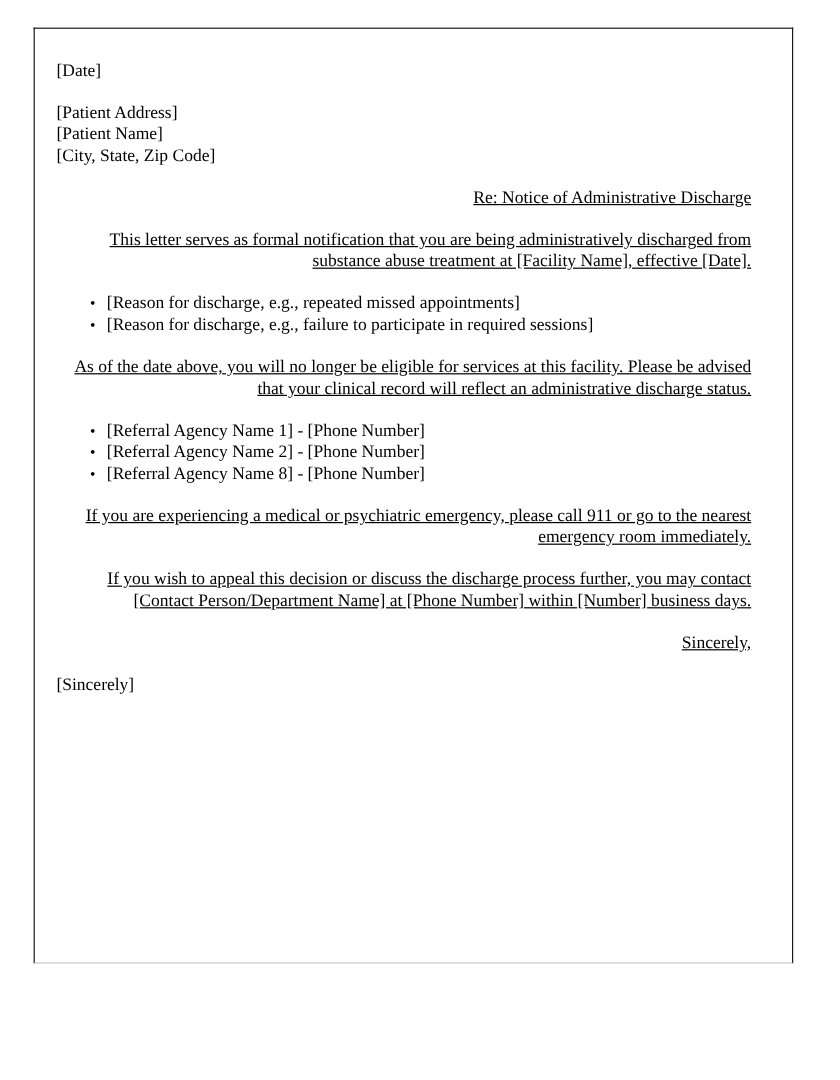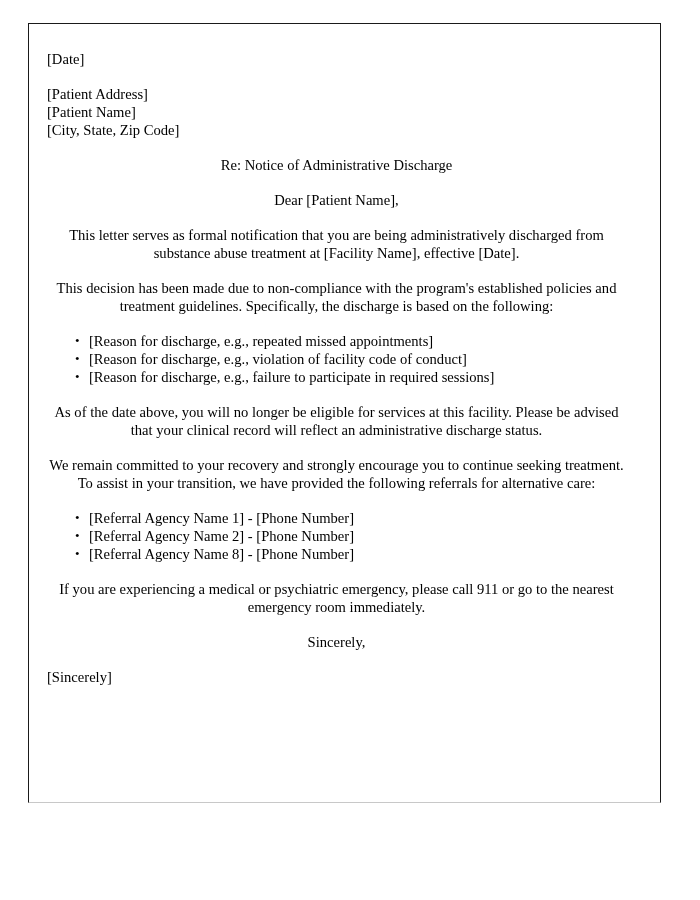--- a/index.html
+++ b/index.html
@@ -36,21 +36,22 @@
 
   .block {
     margin: 0 0 17px 0;
   }
   .line {
     display: block;
   }
 
   p.para {
     margin: 0 0 17px 0;
-    text-align: center;
+    text-align: right;
+    text-decoration: underline;
   }
 
   ul.bullets {
     margin: 0 0 17px 0;
     padding: 0 0 0 42px;
     list-style: none;
     font-family: Liberation Serif, serif;
   }
   ul.bullets li {
     position: relative;
@@ -82,44 +83,41 @@
     </div>
 
     <div class="block">
       <span class="line">[Patient Address]</span>
       <span class="line">[Patient Name]</span>
       <span class="line">[City, State, Zip Code]</span>
     </div>
 
     <p class="para">Re: Notice of Administrative Discharge</p>
 
-    <p class="para">Dear [Patient Name],</p>
 
     <p class="para">This letter serves as formal notification that you are being administratively discharged from substance abuse treatment at [Facility Name], effective [Date].</p>
 
-    <p class="para">This decision has been made due to non-compliance with the program's established policies and treatment guidelines. Specifically, the discharge is based on the following:</p>
 
     <ul class="bullets">
       <li>[Reason for discharge, e.g., repeated missed appointments]</li>
-      <li>[Reason for discharge, e.g., violation of facility code of conduct]</li>
       <li>[Reason for discharge, e.g., failure to participate in required sessions]</li>
     </ul>
 
     <p class="para">As of the date above, you will no longer be eligible for services at this facility. Please be advised that your clinical record will reflect an administrative discharge status.</p>
 
-    <p class="para">We remain committed to your recovery and strongly encourage you to continue seeking treatment. To assist in your transition, we have provided the following referrals for alternative care:</p>
 
     <ul class="bullets">
       <li>[Referral Agency Name 1] - [Phone Number]</li>
       <li>[Referral Agency Name 2] - [Phone Number]</li>
       <li>[Referral Agency Name 8] - [Phone Number]</li>
     </ul>
 
     <p class="para">If you are experiencing a medical or psychiatric emergency, please call 911 or go to the nearest emergency room immediately.</p>
 
+    <p class="para">If you wish to appeal this decision or discuss the discharge process further, you may contact [Contact Person/Department Name] at [Phone Number] within [Number] business days.</p>
 
     <p class="para">Sincerely,</p>
 
     <div class="block sig-block">
       <span class="line">[Sincerely]</span>
     </div>
 
   </div>
 </div>
 

